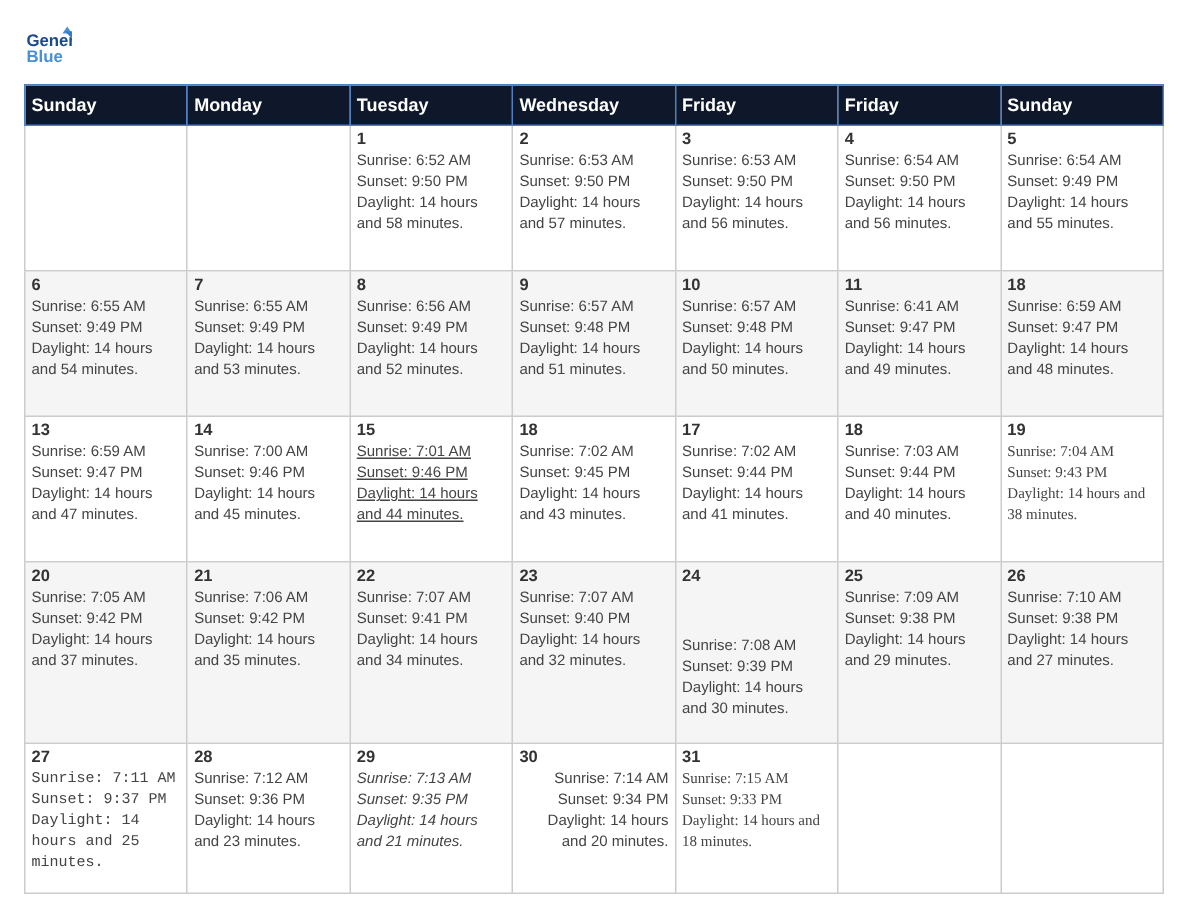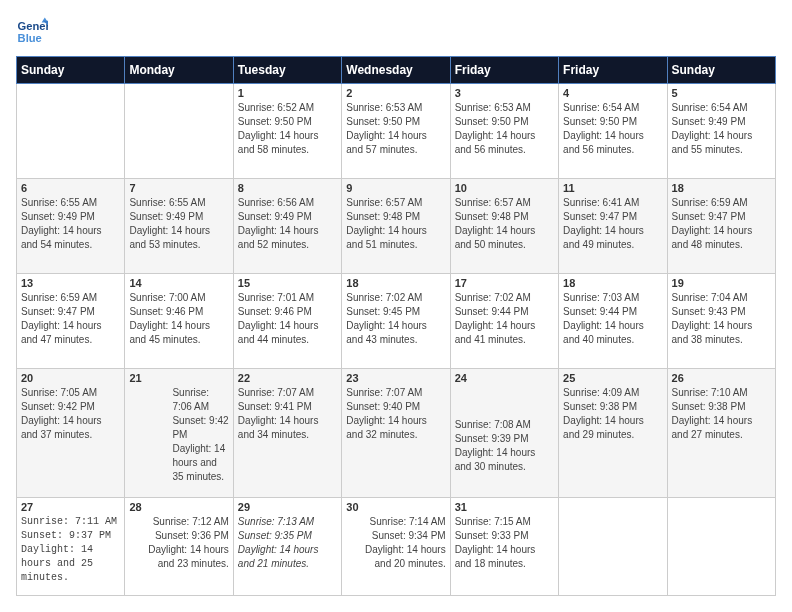--- a/index.html
+++ b/index.html
@@ -214,21 +214,21 @@
 Daylight: 14 hours and 47 minutes.</div>
           </td>
           <td>
             <span class="day-num">14</span>
             <div class="day-info" style="white-space: pre-line;">Sunrise: 7:00 AM
 Sunset: 9:46 PM
 Daylight: 14 hours and 45 minutes.</div>
           </td>
           <td>
             <span class="day-num">15</span>
-            <div class="day-info" style="white-space: pre-line;">Sunrise: 7:01 AM
+            <div class="day-info" style="white-space: pre-line; text-decoration: underline;">Sunrise: 7:01 AM
 Sunset: 9:46 PM
 Daylight: 14 hours and 44 minutes.</div>
           </td>
           <td>
             <span class="day-num">18</span>
             <div class="day-info" style="white-space: pre-line;">Sunrise: 7:02 AM
 Sunset: 9:45 PM
 Daylight: 14 hours and 43 minutes.</div>
           </td>
           <td>
@@ -238,35 +238,35 @@
 Daylight: 14 hours and 41 minutes.</div>
           </td>
           <td>
             <span class="day-num">18</span>
             <div class="day-info" style="white-space: pre-line;">Sunrise: 7:03 AM
 Sunset: 9:44 PM
 Daylight: 14 hours and 40 minutes.</div>
           </td>
           <td>
             <span class="day-num">19</span>
-            <div class="day-info" style="white-space: pre-line;">Sunrise: 7:04 AM
+            <div class="day-info" style="white-space: pre-line; font-family: Liberation Serif, serif;">Sunrise: 7:04 AM
 Sunset: 9:43 PM
 Daylight: 14 hours and 38 minutes.</div>
           </td>
         </tr>
         <tr>
           <td>
             <span class="day-num">20</span>
             <div class="day-info" style="white-space: pre-line;">Sunrise: 7:05 AM
 Sunset: 9:42 PM
 Daylight: 14 hours and 37 minutes.</div>
           </td>
           <td>
             <span class="day-num">21</span>
-            <div class="day-info" style="white-space: pre-line; margin-left: 43px;">Sunrise: 7:06 AM
+            <div class="day-info" style="white-space: pre-line;">Sunrise: 7:06 AM
 Sunset: 9:42 PM
 Daylight: 14 hours and 35 minutes.</div>
           </td>
           <td>
             <span class="day-num">22</span>
             <div class="day-info" style="white-space: pre-line;">Sunrise: 7:07 AM
 Sunset: 9:41 PM
 Daylight: 14 hours and 34 minutes.</div>
           </td>
           <td>
@@ -276,59 +276,59 @@
 Daylight: 14 hours and 32 minutes.</div>
           </td>
           <td>
             <span class="day-num">24</span>
             <div class="day-info" style="white-space: pre-line; margin-top: 34px;">Sunrise: 7:08 AM
 Sunset: 9:39 PM
 Daylight: 14 hours and 30 minutes.</div>
           </td>
           <td>
             <span class="day-num">25</span>
-            <div class="day-info" style="white-space: pre-line;">Sunrise: 4:09 AM
+            <div class="day-info" style="white-space: pre-line;">Sunrise: 7:09 AM
 Sunset: 9:38 PM
 Daylight: 14 hours and 29 minutes.</div>
           </td>
           <td>
             <span class="day-num">26</span>
             <div class="day-info" style="white-space: pre-line;">Sunrise: 7:10 AM
 Sunset: 9:38 PM
 Daylight: 14 hours and 27 minutes.</div>
           </td>
         </tr>
         <tr>
           <td>
             <span class="day-num">27</span>
             <div class="day-info" style="white-space: pre-line; font-family: Liberation Mono, monospace;">Sunrise: 7:11 AM
 Sunset: 9:37 PM
 Daylight: 14 hours and 25 minutes.</div>
           </td>
           <td>
             <span class="day-num">28</span>
-            <div class="day-info" style="white-space: pre-line; text-align: right;">Sunrise: 7:12 AM
+            <div class="day-info" style="white-space: pre-line;">Sunrise: 7:12 AM
 Sunset: 9:36 PM
 Daylight: 14 hours and 23 minutes.</div>
           </td>
           <td>
             <span class="day-num">29</span>
             <div class="day-info" style="white-space: pre-line; font-style: italic;">Sunrise: 7:13 AM
 Sunset: 9:35 PM
 Daylight: 14 hours and 21 minutes.</div>
           </td>
           <td>
             <span class="day-num">30</span>
             <div class="day-info" style="white-space: pre-line; text-align: right;">Sunrise: 7:14 AM
 Sunset: 9:34 PM
 Daylight: 14 hours and 20 minutes.</div>
           </td>
           <td>
             <span class="day-num">31</span>
-            <div class="day-info" style="white-space: pre-line;">Sunrise: 7:15 AM
+            <div class="day-info" style="white-space: pre-line; font-family: Liberation Serif, serif;">Sunrise: 7:15 AM
 Sunset: 9:33 PM
 Daylight: 14 hours and 18 minutes.</div>
           </td>
           <td class="empty-cell"></td>
           <td class="empty-cell"></td>
         </tr>
       </tbody>
   </table>
 </div>
 

